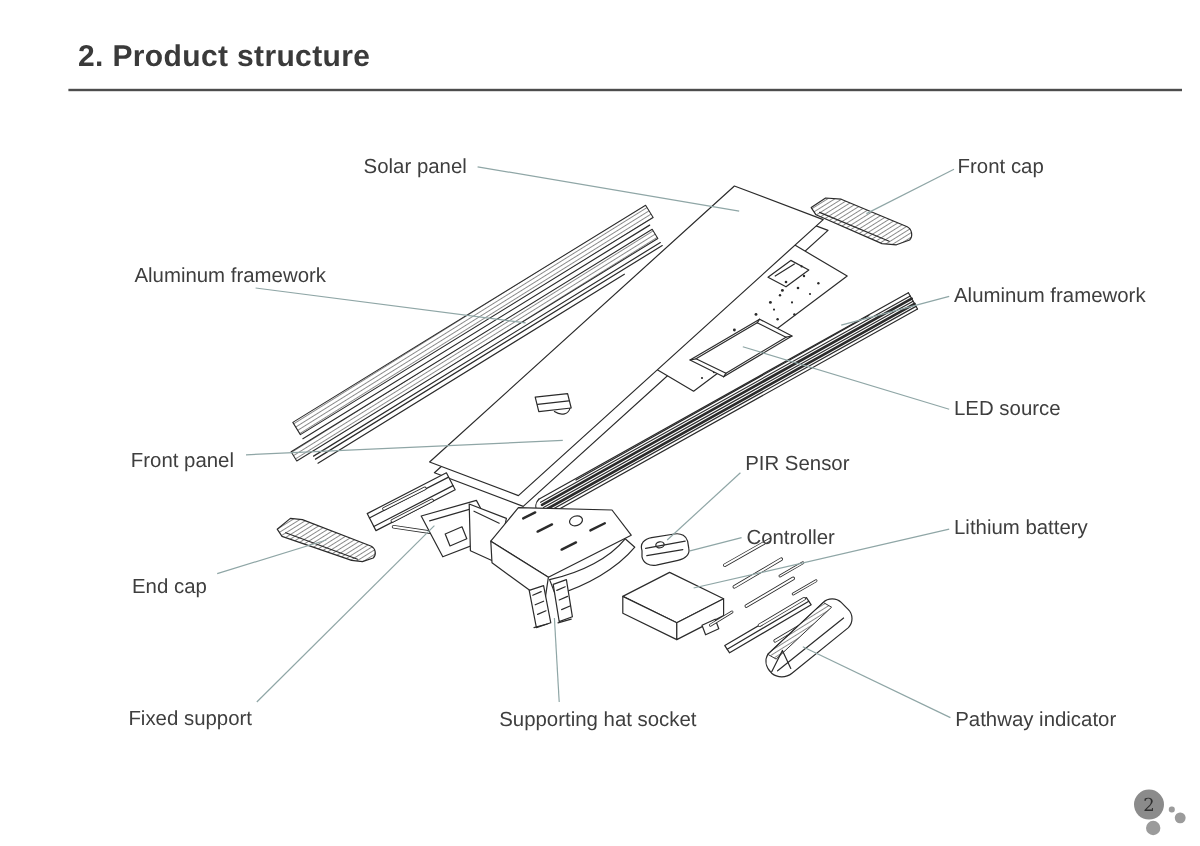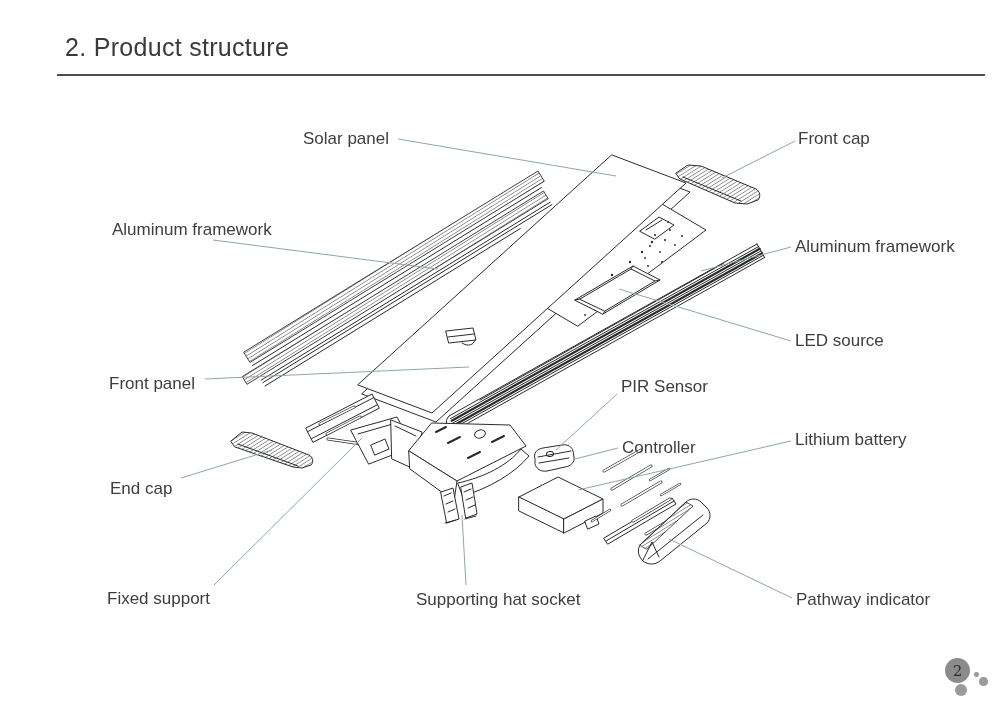--- a/index.html
+++ b/index.html
@@ -1,18 +1,18 @@
 <!DOCTYPE html>
 <html><head>
 <meta charset="utf-8">
 <style>
   html,body{margin:0;padding:0;background:#fff;}
   .page{position:relative;width:1000px;height:705px;background:#ffffff;overflow:hidden;
         font-family:"Liberation Sans",sans-serif;}
-  .title{position:absolute;left:65px;top:33px;font-size:25px;font-weight:400;
+  .title{position:absolute;left:65px;top:33px;font-size:25px;font-weight:700;
          color:#3a3a3a;letter-spacing:0.3px;}
   .rule{position:absolute;left:57px;top:74px;width:928px;height:2px;background:#4d4d4d;}
   .diagram{position:absolute;left:0;top:0;width:1000px;height:705px;}
   .badge-circle{position:absolute;left:945px;top:658px;width:25px;height:25px;border-radius:50%;
         background:#8b8b8b;display:flex;align-items:center;justify-content:center;
         font-family:"DejaVu Serif",serif;font-size:15px;color:#2e2e2e;}
   .dot{position:absolute;border-radius:50%;background:#9b9b9b;}
   .dot.d1{left:974px;top:672px;width:4.6px;height:4.6px;}
   .dot.d2{left:979px;top:677px;width:8.6px;height:8.6px;}
   .dot.d3{left:955px;top:684px;width:12.4px;height:12.4px;}

